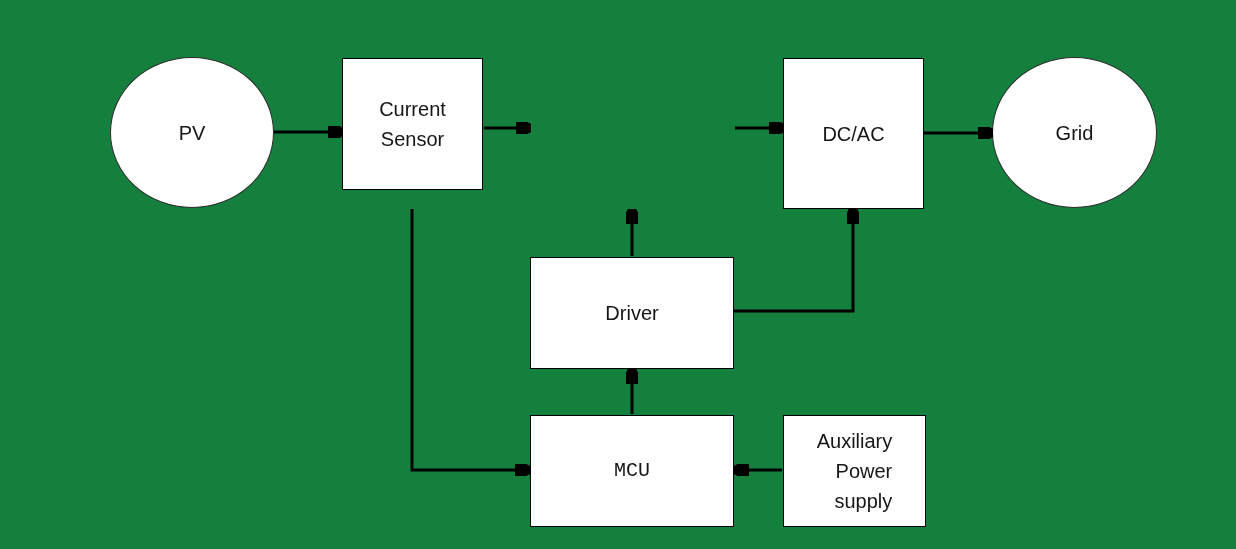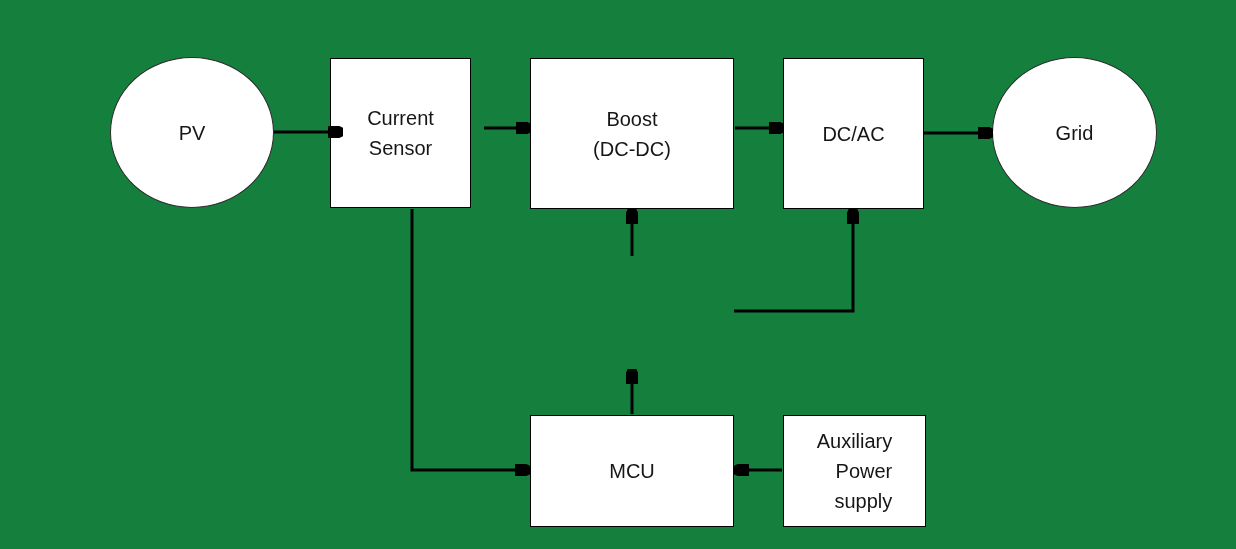--- a/index.html
+++ b/index.html
@@ -34,25 +34,25 @@
   .rect {
     border: 1.5px solid #000000;
   }
   .ellipse {
     border: 1px solid #2b2b2b;
     border-radius: 50%;
   }
   
   .pv        { left: 110px; top:  57px; width: 164px; height: 151px; }
   .grid-node { left: 992px; top:  57px; width: 165px; height: 151px; }
-  .cs        { left: 330px; top:  58px; width: 141px; height: 150px; }
+  .cs        { left: 342px; top:  58px; width: 141px; height: 132px; }
   .boost     { left: 530px; top:  58px; width: 204px; height: 151px; }
   .dcac      { left: 783px; top:  58px; width: 141px; height: 151px; }
   .driver    { left: 530px; top: 257px; width: 204px; height: 112px; }
-  .mcu       { left: 530px; top: 415px; width: 204px; height: 112px; }
+  .mcu       { left: 530px; top: 415px; width: 204px; height: 112px; font-family: Liberation Mono, monospace; }
   .aux       { left: 783px; top: 415px; width: 143px; height: 112px; text-align: right; }
   .wires {
     position: absolute;
     left: 0; top: 0;
     width: 1236px;
     height: 549px;
     z-index: 2;
     pointer-events: none;
   }
   .wires path {
@@ -69,33 +69,32 @@
 
   <div class="node ellipse pv">
     <span class="node-label">PV</span>
   </div>
 
   <div class="node rect cs">
     <span class="node-label">Current
 Sensor</span>
   </div>
 
-  <div class="node rect boost">
-    <span class="node-label">Boost
-(DC-DC)</span>
-  </div>
 
   <div class="node rect dcac">
     <span class="node-label">DC/AC</span>
   </div>
 
   <div class="node ellipse grid-node">
     <span class="node-label">Grid</span>
   </div>
 
+  <div class="node rect driver">
+    <span class="node-label">Driver</span>
+  </div>
 
   <div class="node rect mcu">
     <span class="node-label">MCU</span>
   </div>
 
   <div class="node rect aux">
     <span class="node-label">Auxiliary
 Power
 supply</span>
   </div>

